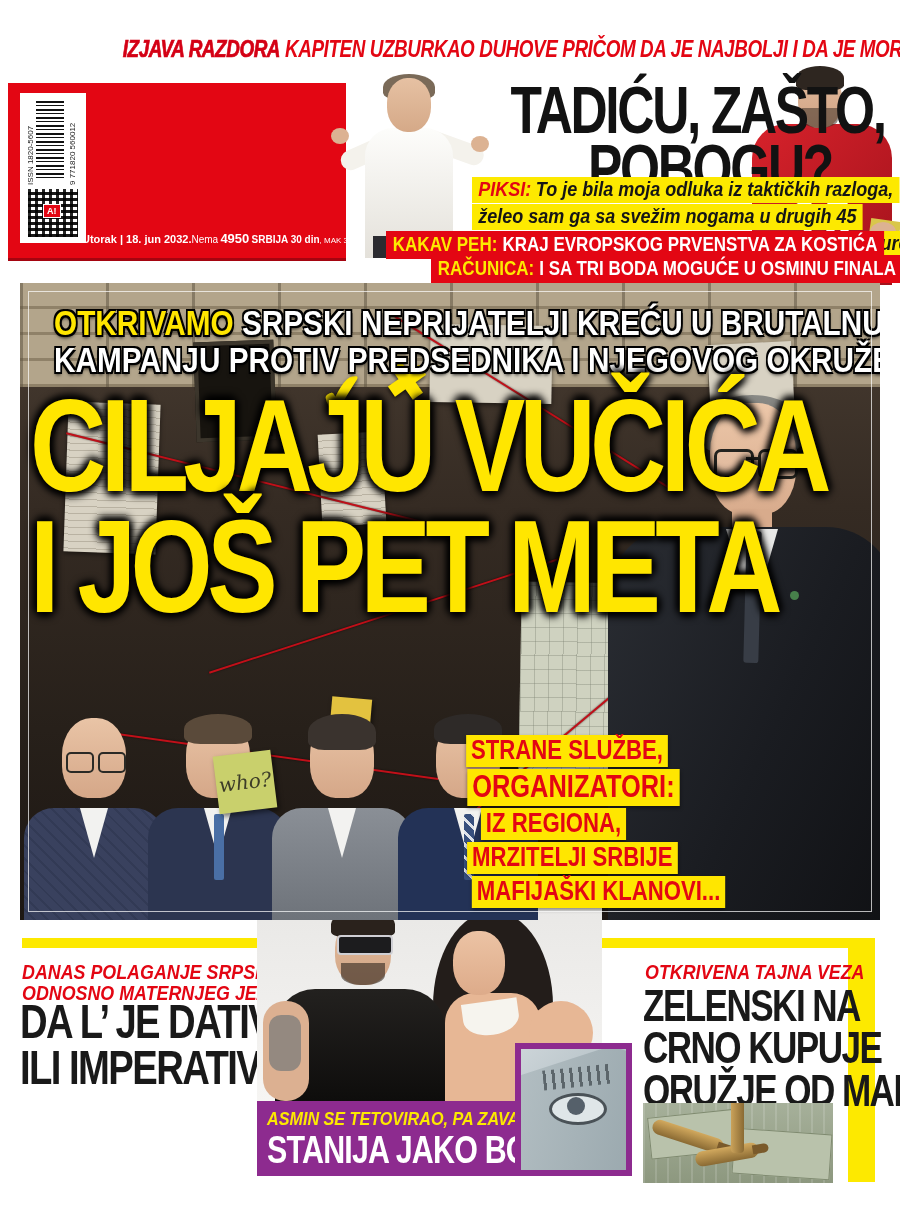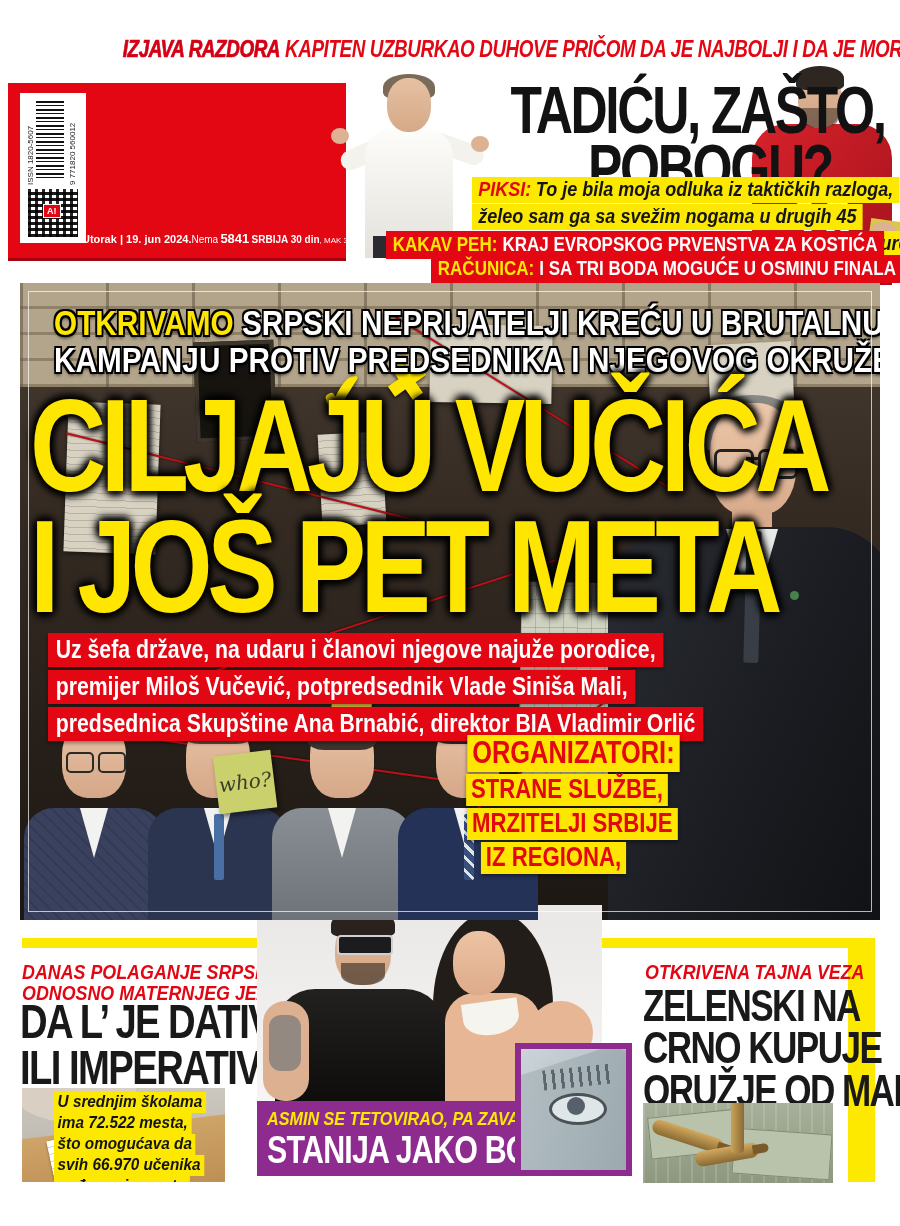--- a/index.html
+++ b/index.html
@@ -211,24 +211,24 @@
   <div class="abs masthead">
     <div class="abs code-panel">
       <div class="abs barcode"></div>
       <span class="issn">ISSN 1820-5607</span>
       <span class="bdigits">9 771820 560012</span>
       <div class="abs qr">
         <span class="qr-badge">A!</span>
       </div>
     </div>
     <div class="abs mast-bottom">
-      <span class="mast-date">Utorak | 19. jun 2024.</span>
+      <span class="mast-date">Utorak | 18. jun 2032.</span>
       <span class="mast-issue">
         <span class="pfx">Nema</span>
-        <span class="num">5841</span>
+        <span class="num">4950</span>
         <span class="pm">SRBIJA 30 din</span><span>, MAK 30 den, CG 1 €, BIH 0.50 KM</span>
       </span>
     </div>
   </div>
 
   <div class="abs piksi">
     <div class="abs pk-arm-l"></div>
     <div class="abs pk-arm-r"></div>
     <div class="abs pk-hand-l"></div>
     <div class="abs pk-hand-r"></div>
@@ -292,25 +292,20 @@
       <span class="ky">OTKRIVAMO</span>
       <span>SRPSKI NEPRIJATELJI KREĆU U BRUTALNU</span><br>
       <span>KAMPANJU PROTIV PREDSEDNIKA I NJEGOVOG OKRUŽENJA</span>
     </div>
 
     <div class="abs mega">
       <div>CILJAJU VUČIĆA</div>
       <div>I JOŠ PET META</div>
     </div>
 
-    <div class="abs subhead">
-      <div class="shl">Uz šefa države, na udaru i članovi njegove najuže porodice,</div>
-      <div class="shl">premijer Miloš Vučević, potpredsednik Vlade Siniša Mali,</div>
-      <div class="shl">predsednica Skupštine Ana Brnabić, direktor BIA Vladimir Orlić</div>
-    </div>
 
     <div class="abs vucic">
       <div class="v-hair"></div>
       <div class="v-face"></div>
       <div class="v-gl l"></div>
       <div class="v-gl r"></div>
       <div class="v-bridge"></div>
       <div class="v-neck"></div>
       <div class="v-body"></div>
       <div class="v-shirt"></div>
@@ -346,52 +341,40 @@
       <div class="person po" style="left:378px;">
         <div class="p-body"></div>
         <div class="p-shirt"></div>
         <div class="p-tie" style="background:repeating-linear-gradient(45deg,#38507e 0 6px,#dfe3ea 6px 9px);"></div>
         <div class="p-head"></div>
         <div class="p-hair" style="background:#2e2a28;"></div>
       </div>
     </div>
 
     <div class="abs org">
+      <div><span class="orgl s">STRANE SLUŽBE,</span></div>
       <div><span class="orgl t">ORGANIZATORI:</span></div>
-      <div><span class="orgl s">STRANE SLUŽBE,</span></div>
+      <div><span class="orgl s">IZ REGIONA,</span></div>
       <div><span class="orgl s">MRZITELJI SRBIJE</span></div>
-      <div><span class="orgl s">IZ REGIONA,</span></div>
+      <div><span class="orgl s">MAFIJAŠKI KLANOVI...</span></div>
     </div>
 
     <div class="inner-frame"></div>
   </div>
 
   <div class="abs yband"></div>
   <div class="abs ystripe"></div>
 
   <div class="abs rk bl-kicker">
     <div>DANAS POLAGANJE SRPSKOG,</div>
     <div>ODNOSNO MATERNJEG JEZIKA</div>
   </div>
   <div class="abs blackhead bl-head">
     <div>DA L’ JE DATIV</div>
     <div>ILI IMPERATIV</div>
-  </div>
-  <div class="abs examph">
-    <div class="desk"></div>
-    <div class="sheet"></div>
-    <div class="booklet"></div>
-    <div class="sleeve"></div>
-    <div class="note">
-      <div class="nline">U srednjim školama</div>
-      <div class="nline">ima 72.522 mesta,</div>
-      <div class="nline">što omogućava da</div>
-      <div class="nline">svih 66.970 učenika</div>
-      <div class="nline">nađe svoje mesto</div>
-    </div>
   </div>
 
   <div class="abs couple">
     <div class="cw-hair"></div>
     <div class="cw-body"></div>
     <div class="cw-knee"></div>
     <div class="cw-bikini"></div>
     <div class="cw-face"></div>
     <div class="cm-torso"></div>
     <div class="cm-arm"></div>

